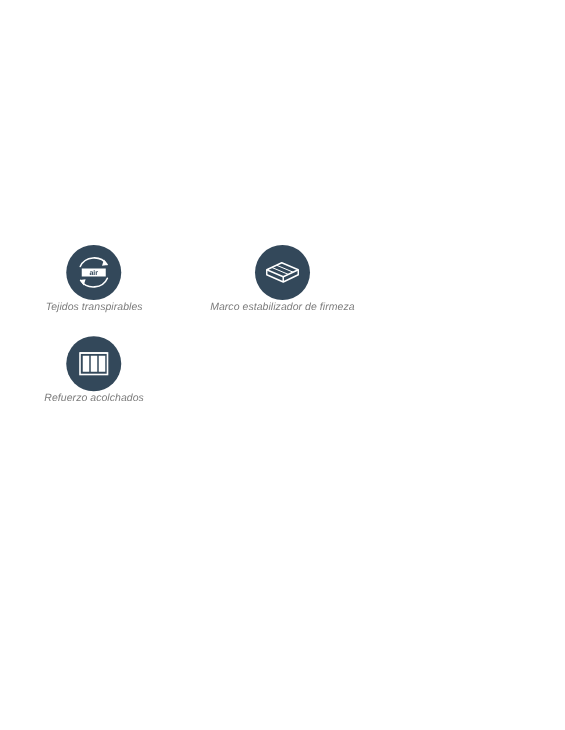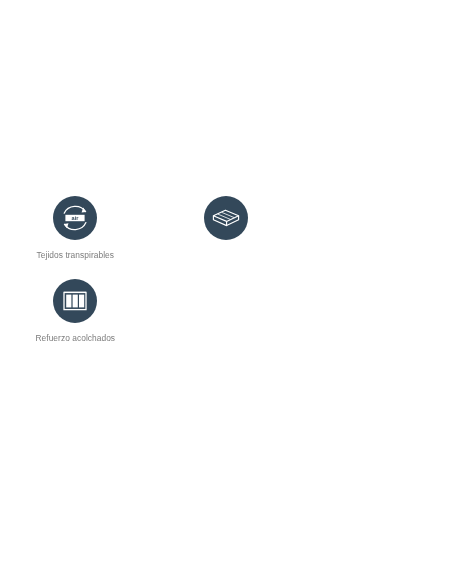--- a/index.html
+++ b/index.html
@@ -46,27 +46,28 @@
     align-items: center;
     justify-content: center;
     flex: none;
   }
 
   .feature-icon-circle svg {
     display: block;
   }
 
   .feature-label {
-    margin-top: 10px;
+    margin-top: 0;
     font-size: 8.4px;
     line-height: 11.5px;
     color: #7c7c7c;
     text-align: left;
     max-width: 122px;
     letter-spacing: 0.05px;
+    font-style: italic;
   }
 </style>
 </head>
 <body>
 
 <div class="features-block">
 
   <div class="features-row row-one">
 
     <div class="feature-item">
@@ -87,20 +88,21 @@
     <div class="feature-item">
       <div class="feature-icon-circle">
         <svg width="44" height="44" viewBox="0 0 44 44" aria-hidden="true">
           <path d="M21.4 14.2 L34.6 19.8 L22.6 25.4 L9.4 19.8 Z" fill="none" stroke="#ffffff" stroke-width="1.15" stroke-linejoin="round"></path>
           <path d="M9.4 19.8 L9.4 23.8 L22.6 29.6 L22.6 25.4" fill="none" stroke="#ffffff" stroke-width="1.15" stroke-linejoin="round"></path>
           <path d="M34.6 19.8 L34.6 23.8 L22.6 29.6" fill="none" stroke="#ffffff" stroke-width="1.15" stroke-linejoin="round"></path>
           <path d="M13.6 18.0 L26.4 23.4" fill="none" stroke="#ffffff" stroke-width="0.8"></path>
           <path d="M17.6 16.3 L30.4 21.7" fill="none" stroke="#ffffff" stroke-width="0.8"></path>
         </svg>
       </div>
+      <div class="feature-label">Marco estabilizador de firmeza</div>
     </div>
 
   </div>
 
   <div class="features-row row-two">
 
     <div class="feature-item">
       <div class="feature-icon-circle">
         <svg width="44" height="44" viewBox="0 0 44 44" aria-hidden="true">
           <rect x="11.0" y="13.4" width="22.0" height="17.2" fill="none" stroke="#ffffff" stroke-width="1.3"></rect>

